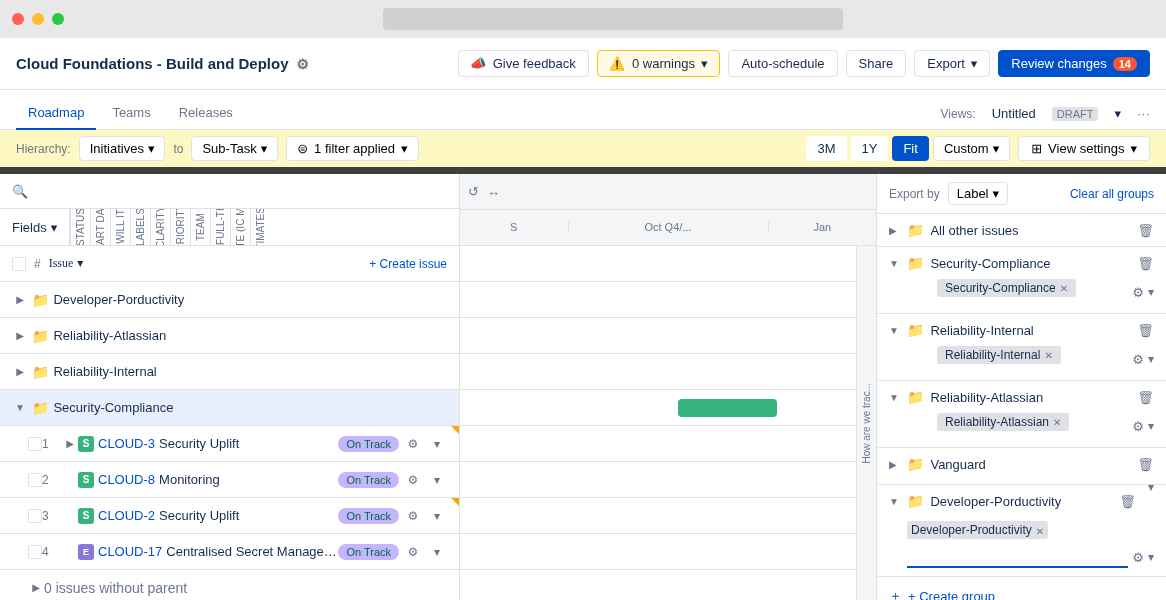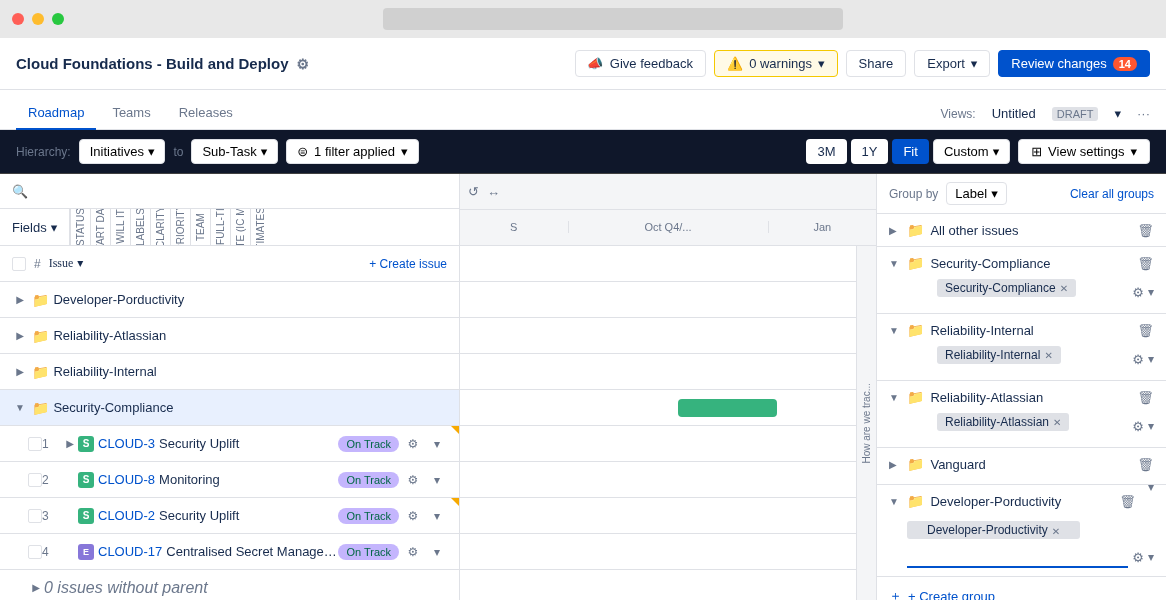--- a/index.html
+++ b/index.html
@@ -27,21 +27,21 @@
     .nav-tabs { height: 40px; background: #fff; border-bottom: 1px solid #dfe1e6; display: flex; align-items: flex-end; padding: 0 16px; gap: 4px; }
     .nav-tab { padding: 8px 12px; cursor: pointer; color: #6b778c; font-size: 13px; border-bottom: 2px solid transparent; margin-bottom: -1px; }
     .nav-tab.active { color: #0052cc; border-bottom-color: #0052cc; font-weight: 500; }
     .nav-views { margin-left: auto; display: flex; align-items: center; gap: 16px; padding-bottom: 8px; }
     .views-label { color: #6b778c; font-size: 12px; }
     .views-name { font-size: 13px; font-weight: 500; }
     .views-draft { background: #dfe1e6; color: #6b778c; font-size: 11px; padding: 1px 5px; border-radius: 3px; }
     .more-icon { color: #6b778c; cursor: pointer; }
 
     
-    .toolbar { height: 44px; background: #0f172a; display: flex; align-items: center; padding: 0 16px; gap: 8px; border-bottom: 1px solid #404040; }
+    .toolbar { height: 44px; background: #fef9c3; display: flex; align-items: center; padding: 0 16px; gap: 8px; border-bottom: 7px solid #404040; }
     .hierarchy-label { color: #6b778c; font-size: 12px; }
     .select-btn { padding: 4px 10px; border-radius: 4px; border: 1px solid #dfe1e6; background: #fff; cursor: pointer; font-size: 13px; display: flex; align-items: center; gap: 4px; }
     .to-label { color: #6b778c; font-size: 12px; }
     .filter-btn { display: flex; align-items: center; gap: 6px; padding: 4px 10px; border-radius: 4px; border: 1px solid #dfe1e6; background: #fff; cursor: pointer; font-size: 13px; }
     .time-btns { margin-left: auto; display: flex; align-items: flex-end; gap: 4px; }
     .time-btn { padding: 4px 10px; border-radius: 4px; border: 1px solid transparent; background: #fff; cursor: pointer; font-size: 13px; color: #172b4d; }
     .time-btn.active { background: #0052cc; color: #fff; }
     .view-settings-btn { display: flex; align-items: center; gap: 6px; padding: 4px 12px; border-radius: 4px; border: 1px solid #dfe1e6; background: #fff; cursor: pointer; font-size: 13px; }
 
     
@@ -68,21 +68,21 @@
     .expand-btn { width: 16px; height: 16px; display: flex; align-items: center; justify-content: center; cursor: pointer; color: #6b778c; font-size: 10px; flex-shrink: 0; }
     .folder-icon { font-size: 14px; margin: 0 4px; color: #6b778c; }
     .row-text { flex: 1; font-size: 13px; overflow: hidden; text-overflow: ellipsis; white-space: nowrap; }
     .row-num { width: 20px; color: #6b778c; font-size: 12px; flex-shrink: 0; }
     .issue-type { width: 16px; height: 16px; border-radius: 3px; display: flex; align-items: center; justify-content: center; font-size: 10px; font-weight: 700; flex-shrink: 0; }
     .issue-story { background: #36b37e; color: #fff; }
     .issue-epic { background: #6554c0; color: #fff; }
     .issue-id { font-size: 13px; color: #0052cc; margin: 16px 4px; }
     .status-pill { padding: 2px 8px; border-radius: 10px; font-size: 11px; font-weight: 500; background: #c4b5fd; color: #006644; white-space: nowrap; }
     .icon-btn { color: #6b778c; cursor: pointer; font-size: 12px; width: 20px; height: 20px; display: flex; align-items: center; justify-content: center; border-radius: 3px; }
-    .no-parent { color: #6b778c; font-size: 16px; font-style: italic; }
+    .no-parent { color: #6b778c; font-size: 14px; }
 
     
     .gantt-area { flex: 1; background: #fff; overflow: hidden; position: relative; }
     .gantt-row { height: 36px; border-bottom: 1px solid #dfe1e6; position: relative; }
     .gantt-bar { position: absolute; height: 18px; top: 9px; border-radius: 4px; background: #36b37e; }
 
     
     .right-panel { width: 290px; flex-shrink: 0; background: #fff; border-left: 1px solid #dfe1e6; overflow-y: auto; }
     .right-header { display: flex; align-items: center; padding: 8px 12px; border-bottom: 1px solid #dfe1e6; gap: 8px; }
     .group-by-label { font-size: 12px; color: #6b778c; }
@@ -95,21 +95,21 @@
     .group-folder { font-size: 14px; color: #6b778c; }
     .group-name { flex: 1; font-size: 13px; font-weight: 500; }
     .trash-icon { color: #6b778c; cursor: pointer; font-size: 13px; }
     .group-tag { display: inline-flex; align-items: center; gap: 4px; background: #dfe1e6; border-radius: 3px; padding: 2px 8px; font-size: 12px; margin: 0 12px 8px 30px; }
     .tag-x { cursor: pointer; color: #6b778c; font-size: 10px; }
     .settings-icon { color: #6b778c; cursor: pointer; font-size: 13px; }
 
     .developer-section { border-bottom: 1px solid #dfe1e6; }
     .dev-header { display: flex; align-items: center; padding: 8px 12px; gap: 6px; cursor: pointer; }
     .dev-input-area { padding: 4px 12px 8px 30px; }
-    .dev-tag { display: inline-flex; align-items: flex-end; gap: 4px; background: #dfe1e6; border-radius: 3px; padding: 2px 20px; font-size: 12px; margin-bottom: 4px; }
+    .dev-tag { display: inline-flex; align-items: flex-end; gap: 4px; background: #dfe1e6; border-radius: 3px; padding: 2px 4px; font-size: 12px; margin-bottom: 4px; }
     .dev-input { width: 100%; border: none; outline: none; border-bottom: 2px solid #0052cc; font-size: 13px; padding: 2px 0; }
 
     .create-group-btn { display: flex; align-items: center; gap: 6px; padding: 10px 12px; color: #0052cc; cursor: pointer; font-size: 13px; }
 
     .how-track { font-size: 10px; color: #6b778c; writing-mode: vertical-lr; transform: rotate(180deg); padding: 4px 2px; }
 
     .orange-triangle { position: absolute; right: 0; width: 0; height: 0; border-top: 8px solid #f7a900; border-left: 8px solid transparent; }
   </style>
 </head>
 <body>
@@ -128,20 +128,23 @@
   </div>
   <div class="header-actions">
     <button class="btn">
       <span>📣</span>
       <span>Give feedback</span>
     </button>
     <button class="btn warning-btn">
       <span>⚠️</span>
       <span>0 warnings</span>
       <span>▾</span>
+    </button>
+    <button class="btn">
+      <span>Auto-schedule</span>
     </button>
     <button class="btn">
       <span>Share</span>
     </button>
     <button class="btn">
       <span>Export</span>
       <span>▾</span>
     </button>
     <button class="btn btn-primary">
       <span>Review changes</span>
@@ -362,21 +365,21 @@
       <div class="gantt-row"></div>
       <div class="gantt-row"></div>
       <div class="gantt-row"></div>
       <div class="gantt-row"></div>
     </div>
   </div>
 
   <div class="right-panel">
 
     <div class="right-header">
-      <span class="group-by-label">Group by</span>
+      <span class="group-by-label">Export by</span>
       <button class="label-btn">
         <span>Label</span>
         <span>▾</span>
       </button>
       <span class="clear-all">Clear all groups</span>
     </div>
 
     <div class="group-item">
       <div class="group-item-header">
         <span class="group-chevron">▶</span>

